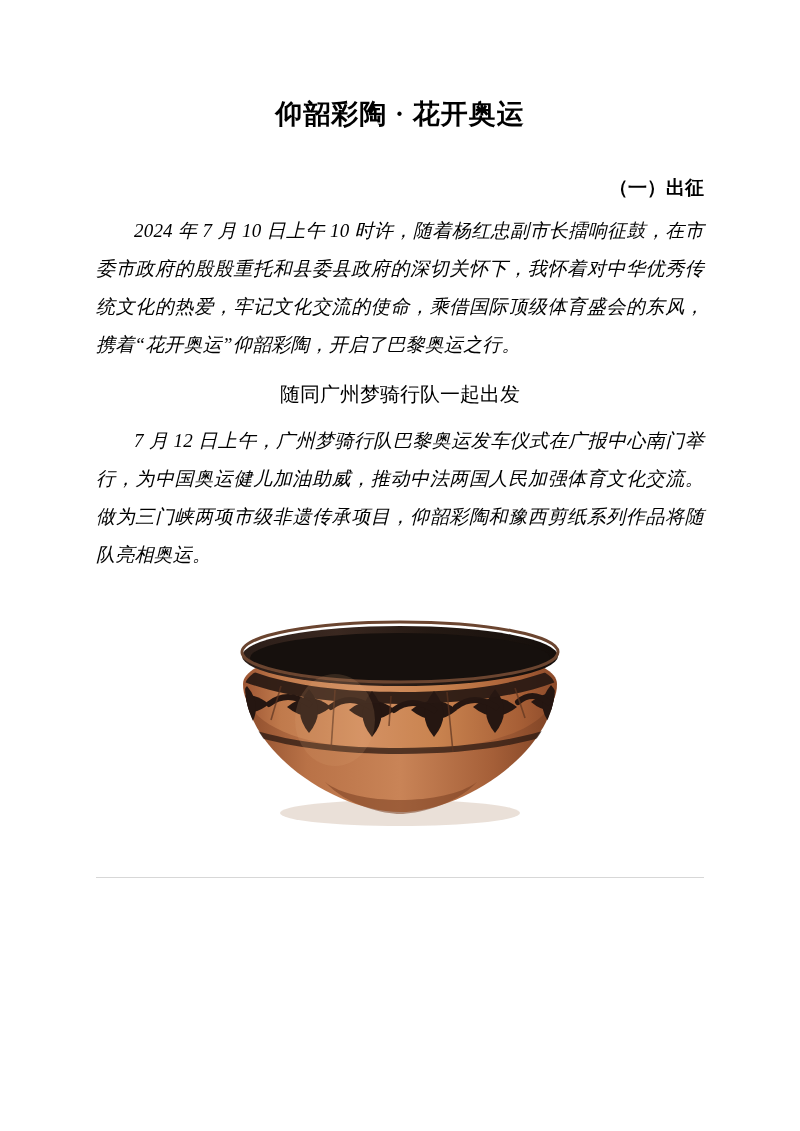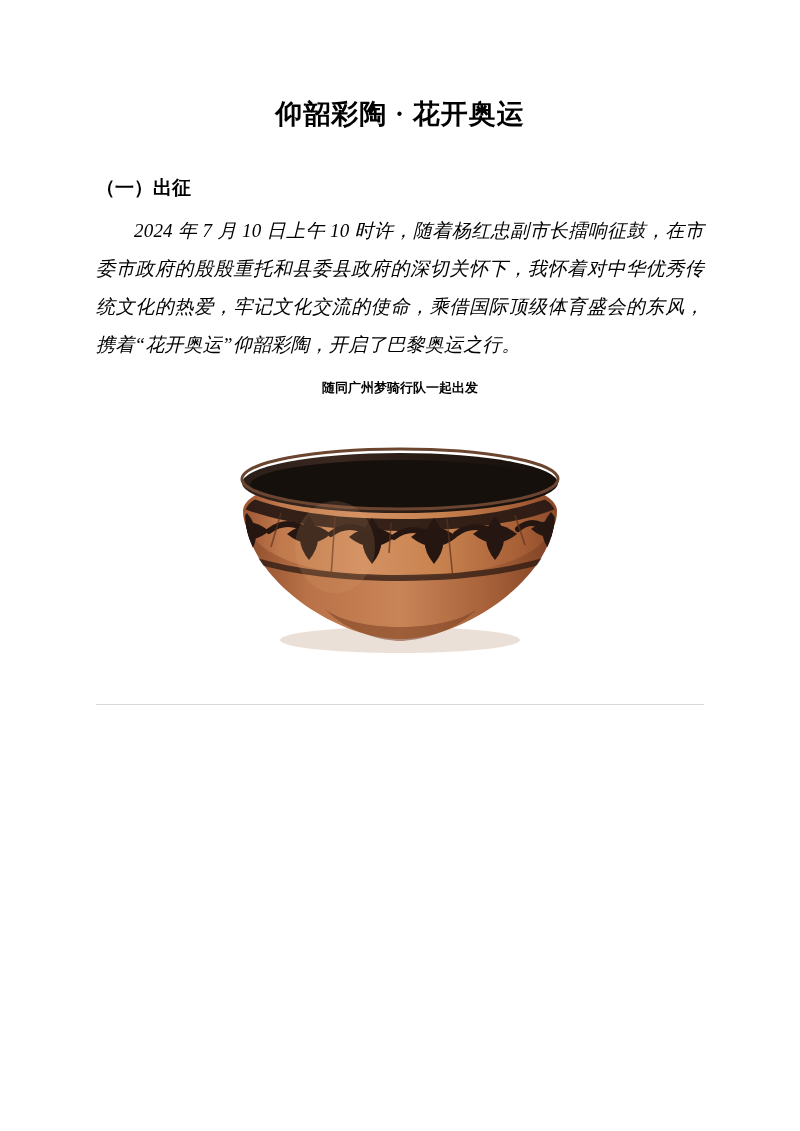--- a/index.html
+++ b/index.html
@@ -25,31 +25,31 @@
   .doc-title {
     text-align: center;
     font-size: 27px;
     font-weight: bold;
     letter-spacing: 1px;
     margin: 0;
     padding-top: 96px;
     line-height: 1.4;
   }
   .section-heading {
-    text-align: left;
+    text-align: right;
     font-size: 19px;
     font-weight: bold;
     margin: 0;
     padding-top: 40px;
     line-height: 1.5;
   }
   .sub-heading {
     text-align: center;
-    font-size: 13px;
-    font-weight: bold;
+    font-size: 20px;
+    font-weight: normal;
     margin: 0;
     padding-top: 14px;
     padding-bottom: 2px;
     line-height: 1.6;
   }
   .para {
     font-size: 19px;
     line-height: 2.0;
     text-align: justify;
     text-justify: inter-ideograph;
@@ -87,20 +87,21 @@
 
   <h1 class="doc-title">仰韶彩陶 · 花开奥运</h1>
 
   <h2 class="section-heading">（一）出征</h2>
 
   <p class="para">2024 年 7 月 10 日上午 10 时许，随着杨红忠副市长擂响征鼓，在市委市政府的殷殷重托和县委县政府的深切关怀下，我怀着对中华优秀传统文化的热爱，牢记文化交流的使命，乘借国际顶级体育盛会的东风，携着“花开奥运”仰韶彩陶，开启了巴黎奥运之行。</p>
 
   <h3 class="sub-heading">随同广州梦骑行队一起出发</h3>
 
 
+  <p class="para">7 月 12 日上午，广州梦骑行队巴黎奥运发车仪式在广报中心南门举行，为中国奥运健儿加油助威，推动中法两国人民加强体育文化交流。做为三门峡两项市级非遗传承项目，仰韶彩陶和豫西剪纸系列作品将随队亮相奥运。</p>
 
   <div class="figure">
     <div class="pot-wrap">
       <svg viewBox="0 0 430 255" width="430" height="255" aria-hidden="true">
         <defs>
           <linearGradient id="bodyGrad" x1="0" y1="0" x2="1" y2="0">
             <stop offset="0%" stop-color="#9d5533"></stop>
             <stop offset="12%" stop-color="#c07a4c"></stop>
             <stop offset="38%" stop-color="#d49163"></stop>
             <stop offset="62%" stop-color="#c9834f"></stop>

